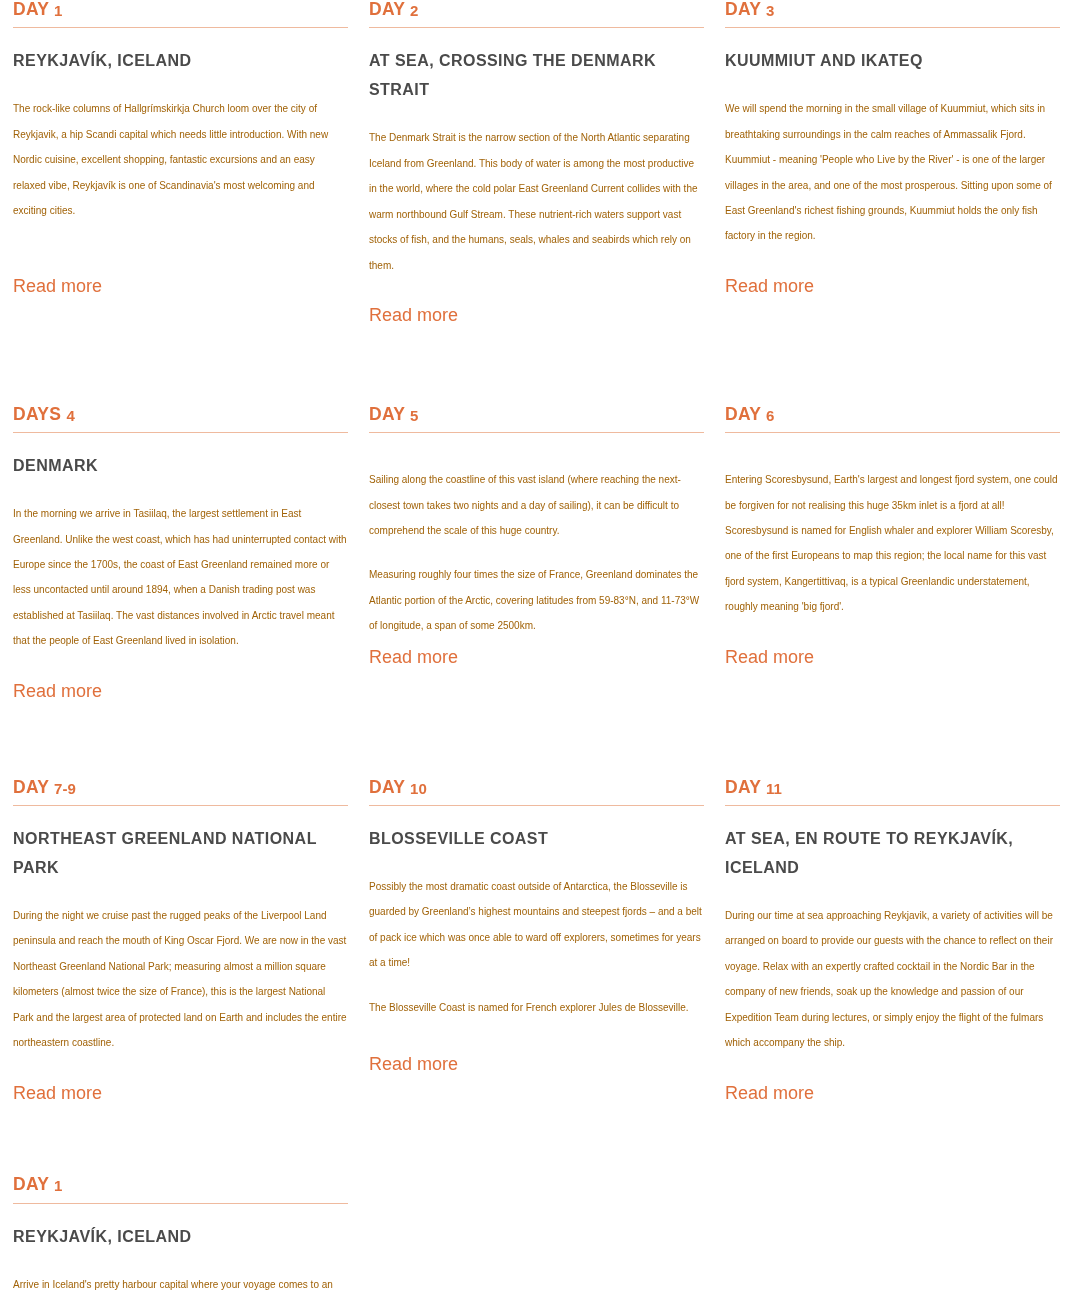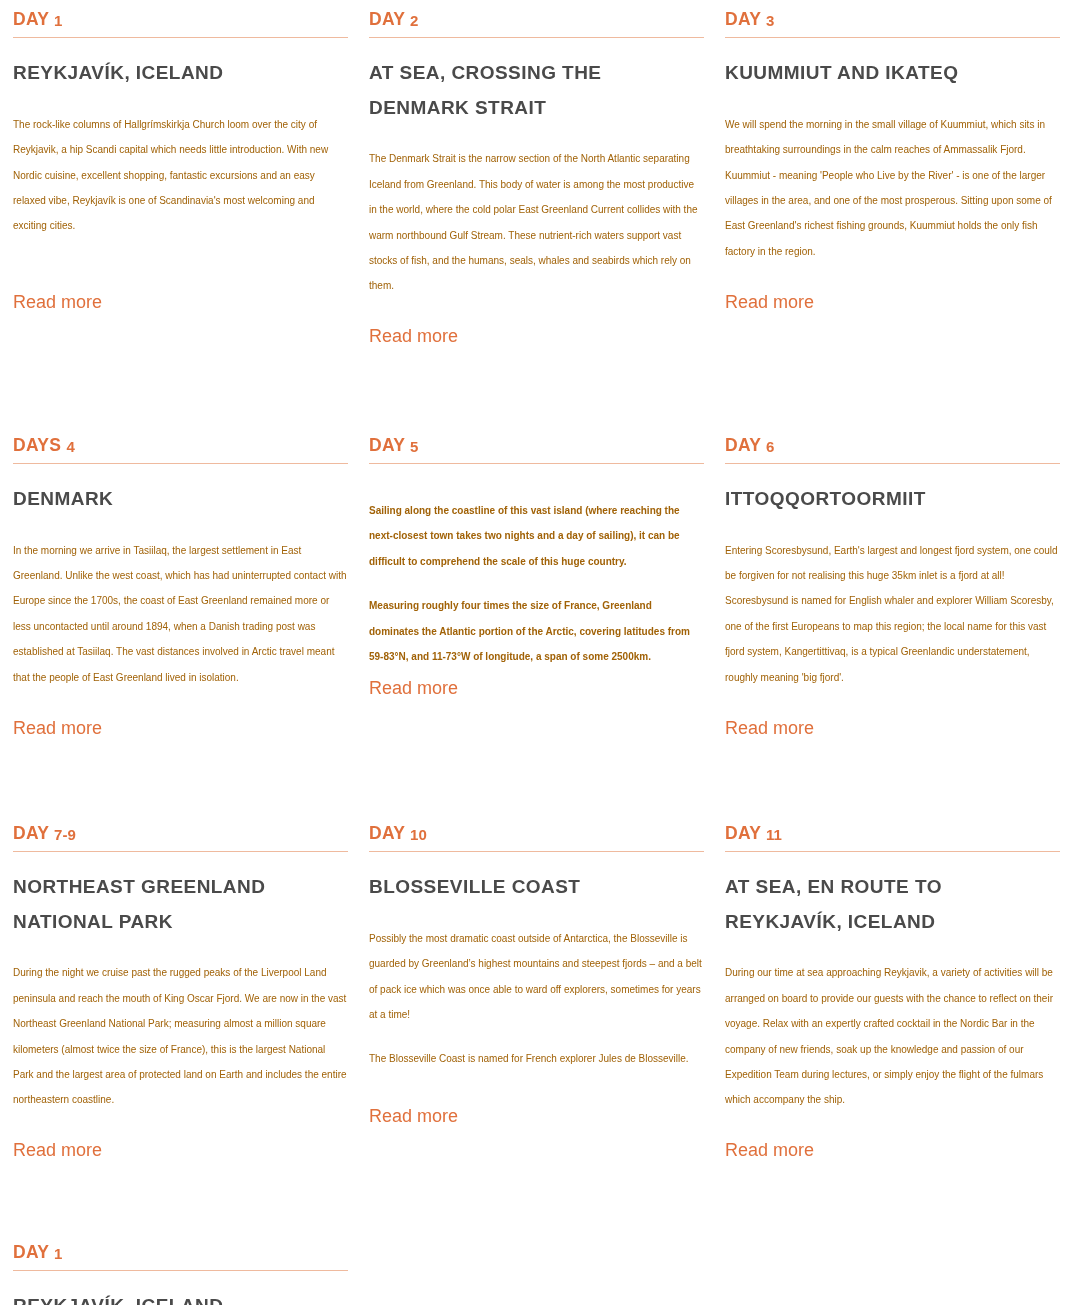--- a/index.html
+++ b/index.html
@@ -15,21 +15,21 @@
     padding:0 13px;
     box-sizing:border-box;
     display:grid;
     grid-template-columns:repeat(3,335px);
     column-gap:21px;
     row-gap:0;
   }
   .card{
     width:335px;
     box-sizing:border-box;
-    padding-top:10px;
+    padding-top:0;
   }
   .day-label{
     color:#E0703C;
     font-size:17.5px;
     font-weight:bold;
     letter-spacing:.3px;
     line-height:1.1;
     margin:0 0 8px 0;
     white-space:nowrap;
   }
@@ -41,21 +41,21 @@
     letter-spacing:0;
   }
   .rule{
     height:1px;
     background:#EFBA9E;
     width:335px;
     margin:0 0 18px 0;
   }
   .card-title{
     color:#4A4A4A;
-    font-size:19px;
+    font-size:16px;
     font-weight:bold;
     letter-spacing:.45px;
     line-height:1.82;
     margin:0 0 5px 0;
   }
   .body-clip{
     overflow:hidden;
     position:relative;
   }
   .body-clip p{
@@ -125,31 +125,30 @@
     <div class="card-title">DENMARK</div>
     <div class="body-clip" style="height: 184px;">
       <p>In the morning we arrive in Tasiilaq, the largest settlement in East Greenland. Unlike the west coast, which has had uninterrupted contact with Europe since the 1700s, the coast of East Greenland remained more or less uncontacted until around 1894, when a Danish trading post was established at Tasiilaq. The vast distances involved in Arctic travel meant that the people of East Greenland lived in isolation.</p>
     </div>
     <a class="read-more">Read more</a>
   </div>
 
   <div class="card">
     <div class="day-label"><span>DAY</span> <span class="num">5</span></div>
     <div class="rule"></div>
-    <div class="body-clip" style="height: 184px; font-weight: bold;">
+    <div class="body-clip" style="height: 184px;">
       <p>Sailing along the coastline of this vast island (where reaching the next-closest town takes two nights and a day of sailing), it can be difficult to comprehend the scale of this huge country.</p>
       <p>Measuring roughly four times the size of France, Greenland dominates the Atlantic portion of the Arctic, covering latitudes from 59-83°N, and 11-73°W of longitude, a span of some 2500km.</p>
     </div>
     <a class="read-more">Read more</a>
   </div>
 
   <div class="card">
     <div class="day-label"><span>DAY</span> <span class="num">6</span></div>
     <div class="rule"></div>
-    <div class="card-title">ITTOQQORTOORMIIT</div>
     <div class="body-clip" style="height: 184px;">
       <p>Entering Scoresbysund, Earth's largest and longest fjord system, one could be forgiven for not realising this huge 35km inlet is a fjord at all! Scoresbysund is named for English whaler and explorer William Scoresby, one of the first Europeans to map this region; the local name for this vast fjord system, Kangertittivaq, is a typical Greenlandic understatement, roughly meaning 'big fjord'.</p>
     </div>
     <a class="read-more">Read more</a>
   </div>
 
   <div class="row-gap-2 spacer-cell"></div>
   <div class="row-gap-2 spacer-cell"></div>
   <div class="row-gap-2 spacer-cell"></div>
 

